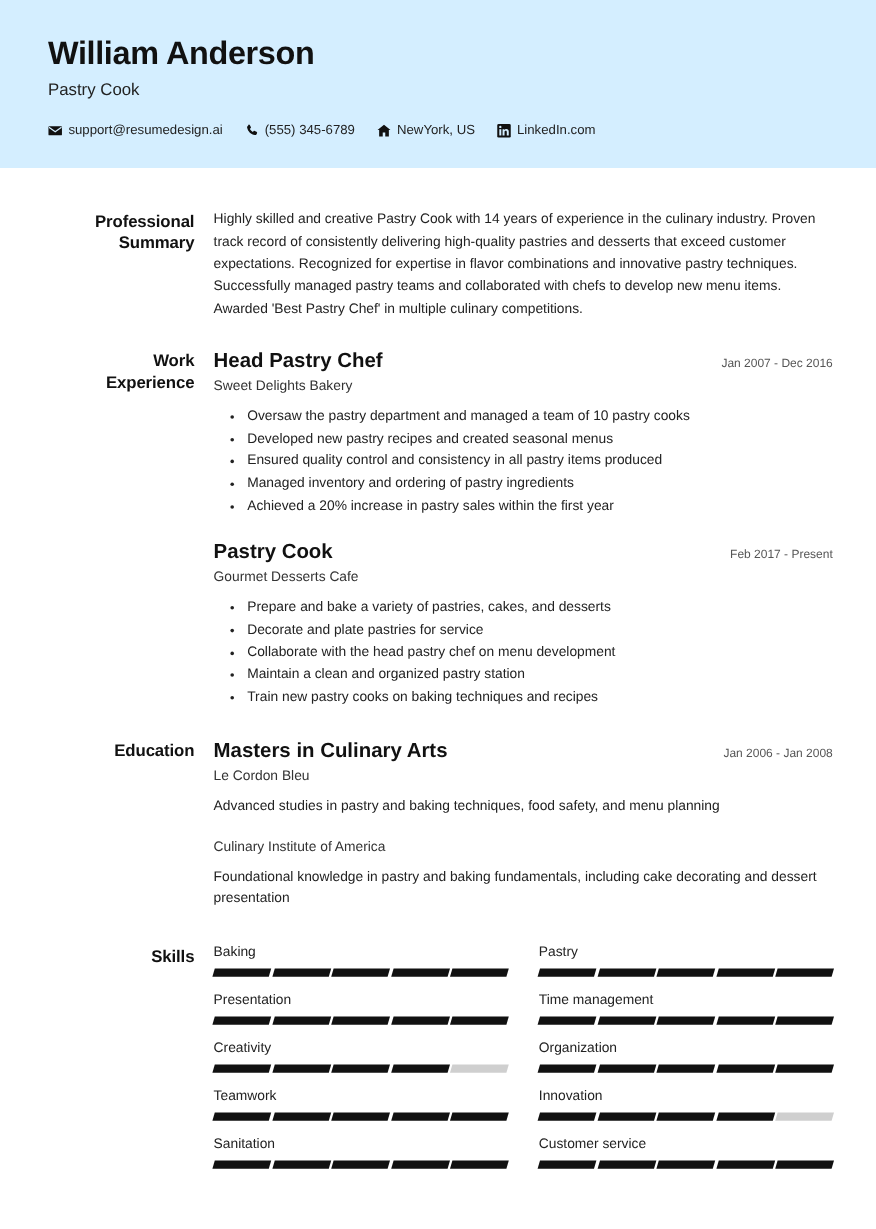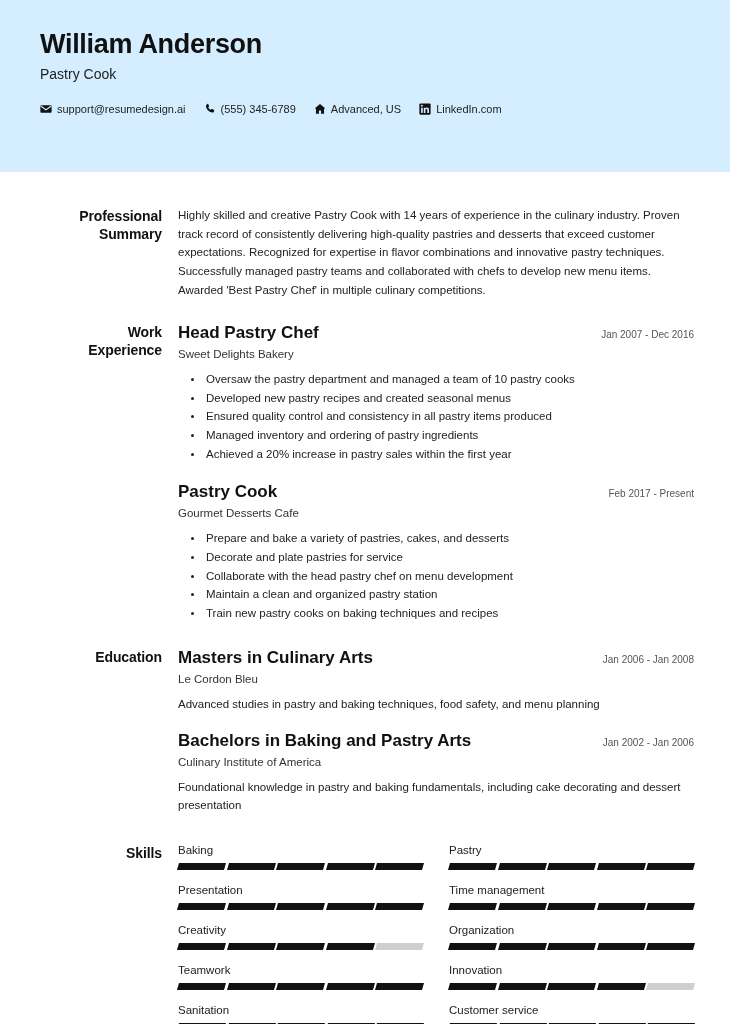--- a/index.html
+++ b/index.html
@@ -10,21 +10,21 @@
     background: #ffffff;
     font-family: "Liberation Sans", sans-serif;
     color: #1a1a1a;
     overflow: hidden;
   }
 
   
   .header {
     background: #d4eeff;
     padding: 22px 0 20px 40px;
-    height: 172px;
+    height: 140px;
   }
   .full-name {
     font-size: 27px;
     font-weight: bold;
     letter-spacing: -0.3px;
     color: #111;
     margin: 6px 0 0 0;
     line-height: 1.2;
   }
   .job-title {
@@ -194,21 +194,21 @@
       </span>
       <span>(555) 345-6789</span>
     </div>
 
     <div class="contact-item">
       <span class="ico">
         <svg width="12" height="12" viewBox="0 0 16 16">
             <path d="M8 1.2L0.8 7.2h1.8v7h4V10h2.8v4.2h4v-7h1.8z" fill="#111"></path>
           </svg>
       </span>
-      <span>Advanced, US</span>
+      <span>NewYork, US</span>
     </div>
 
     <div class="contact-item">
       <span class="ico">
         <svg width="12" height="12" viewBox="0 0 16 16">
             <rect x="0.5" y="0.5" width="15" height="15" rx="1.5" fill="#111"></rect>
             <rect x="2.8" y="6.2" width="2.2" height="7" fill="#d4eeff"></rect>
             <circle cx="3.9" cy="3.7" r="1.3" fill="#d4eeff"></circle>
             <path d="M6.4 6.2h2.1v1c.4-.7 1.2-1.2 2.2-1.2 1.6 0 2.6 1 2.6 2.9v4.3h-2.2V9.4c0-.9-.4-1.5-1.2-1.5s-1.3.6-1.3 1.5v3.8H6.4z" fill="#d4eeff"></path>
           </svg>
@@ -272,24 +272,20 @@
       <div class="entry">
         <div class="entry-head">
           <div class="entry-title">Masters in Culinary Arts</div>
           <div class="entry-date">Jan 2006 - Jan 2008</div>
         </div>
         <div class="entry-org">Le Cordon Bleu</div>
         <div class="entry-desc">Advanced studies in pastry and baking techniques, food safety, and menu planning</div>
       </div>
 
       <div class="entry" style="margin-top:16px;">
-        <div class="entry-head">
-          <div class="entry-title">Bachelors in Baking and Pastry Arts</div>
-          <div class="entry-date">Jan 2002 - Jan 2006</div>
-        </div>
         <div class="entry-org">Culinary Institute of America</div>
         <div class="entry-desc">Foundational knowledge in pastry and baking fundamentals, including cake decorating and dessert presentation</div>
       </div>
 
     </div>
   </div>
 
   <div class="section" id="sec-skills">
     <div class="sec-label">Skills</div>
     <div class="sec-body">

